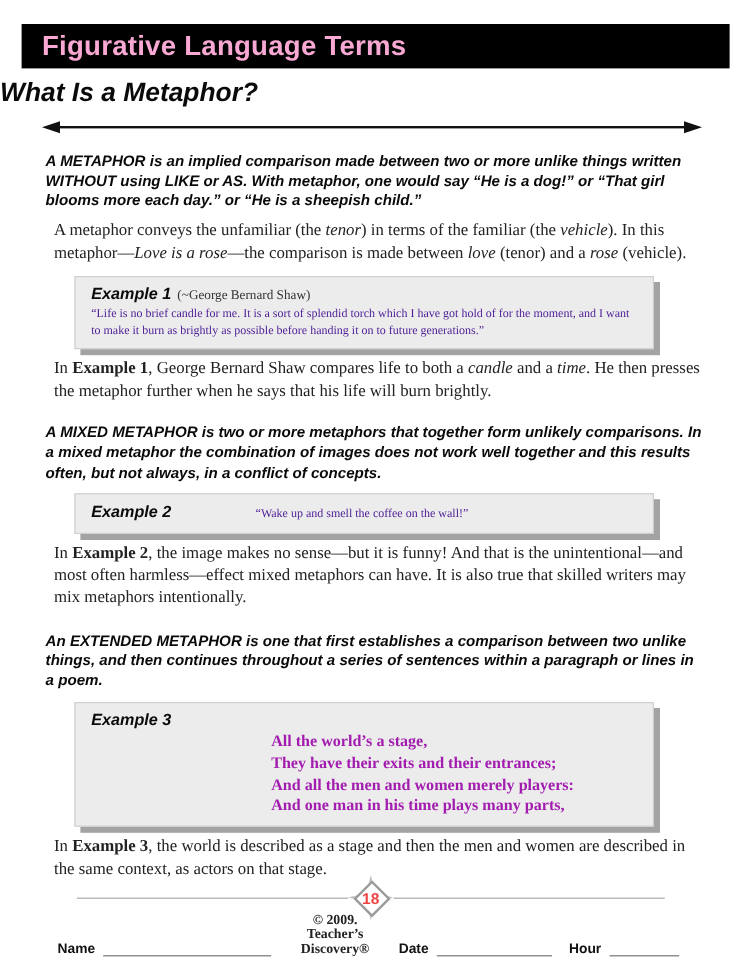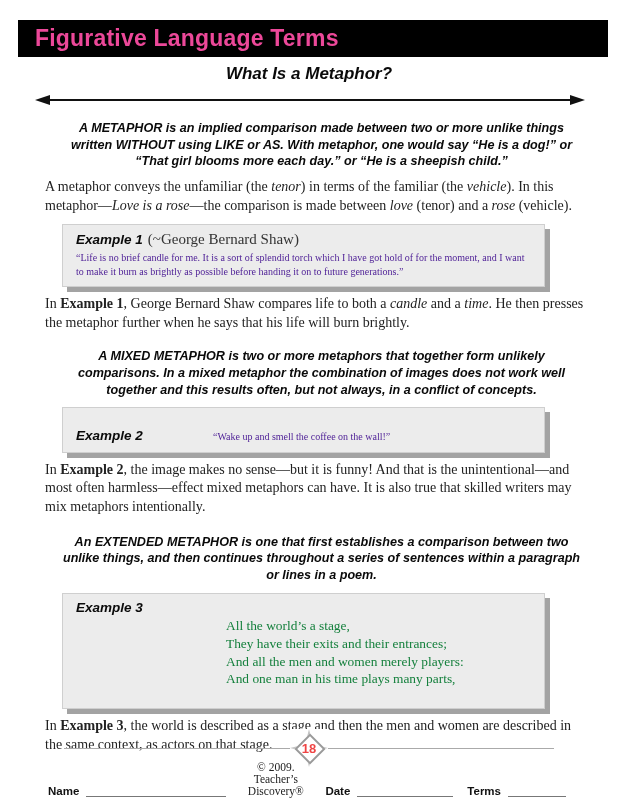--- a/index.html
+++ b/index.html
@@ -13,44 +13,43 @@
   }
   
   .header-bar{
     margin:20px 10px 0 18px;
     height:37px;
     background:#000;
     display:flex;align-items:center;
     padding-left:17px;
   }
   .header-bar .title{
-    color:#ec4899;
+    color:#f9a8d4;
     font-family:"Liberation Sans", sans-serif;
     font-weight:bold;
     font-size:23px;
     letter-spacing:.2px;
   }
   .page-title{
     margin-top:7px;
-    text-align:center;
     font-family:"Liberation Sans", sans-serif;
     font-weight:bold;font-style:italic;
-    font-size:17px;color:#0a0a0a;
+    font-size:22px;color:#0a0a0a;
   }
   
   .arrow-divider{display:flex;align-items:center;margin:9px 33px 0 35px;height:14px;}
   .arrow-divider .head-l{width:0;height:0;border-top:5px solid transparent;border-bottom:5px solid transparent;border-right:15px solid #111;}
   .arrow-divider .head-r{width:0;height:0;border-top:5px solid transparent;border-bottom:5px solid transparent;border-left:15px solid #111;}
   .arrow-divider .shaft{flex:1;height:2px;background:#111;}
   
   .definition{
-    margin:13px 32px 0 57px;
+    margin:13px 32px 0 38px;
     font-family:"Liberation Sans", sans-serif;
     font-weight:bold;font-style:italic;
-    font-size:12.6px;line-height:1.32;color:#0a0a0a;text-align:center;
+    font-size:12.6px;line-height:1.32;color:#0a0a0a;
   }
   .bodytext{
     margin:8px 32px 0 45px;
     font-size:14px;line-height:1.34;color:#222;
   }
   .it{font-style:italic;}
   .bd{font-weight:bold;}
   
   .example-box{
     margin:9px 0 0 62px;
@@ -60,28 +59,28 @@
     box-shadow:5px 5px 0 #a3a3a3;
     padding:6px 13px 8px 13px;
   }
   .ex-head{display:flex;align-items:baseline;}
   .ex-label{
     font-family:"Liberation Sans", sans-serif;
     font-weight:bold;font-style:italic;
     font-size:13.5px;color:#0a0a0a;
     flex-shrink:0;
   }
-  .ex-attr{font-size:15px;color:#333;margin-left:5px;}
+  .ex-attr{font-size:11px;color:#333;margin-left:5px;}
   .ex-quote{
     margin-top:3px;
     font-weight:normal;font-size:10px;line-height:1.33;color:#4c1d95;
   }
   .ex-inline .ex-label{width:137px;}
-  .ex-inline .ex-quote{margin-top:16px;flex:1;}
-  .poem{margin:2px 0 12px 150px;font-weight:normal;font-size:13.4px;line-height:1.34;color:#15803d;}
+  .ex-inline .ex-quote{margin-top:4px;flex:1;}
+  .poem{margin:2px 0 0 150px;font-weight:bold;font-size:13.4px;line-height:1.34;color:#a21caf;}
   
   .footer-rule{position:absolute;top:748px;left:64px;right:64px;border-top:1px solid #aaa;}
   .ornament{
     position:absolute;top:729px;left:50%;transform:translateX(-50%);
     width:38px;height:38px;background:#fff;
   }
   .ornament .star{
     position:absolute;inset:0;background:#c3c3c3;
     clip-path:polygon(50% 0%,60% 40%,100% 50%,60% 60%,50% 100%,40% 60%,0% 50%,40% 40%);
   }
@@ -97,21 +96,21 @@
     position:absolute;top:761px;left:48px;right:52px;
     display:flex;align-items:flex-end;
     font-family:"Liberation Sans", sans-serif;
     font-weight:bold;font-size:11.5px;color:#111;
   }
   .blank{display:inline-block;border-bottom:1.3px solid #777;height:12px;margin-left:7px;}
   .blank.name{width:140px;}
   .blank.date{width:96px;}
   .blank.hour{width:58px;}
   .copyright{
-    font-family:"Liberation Serif", serif;font-weight:normal;
+    font-family:"Liberation Serif", serif;font-weight:bold;
     font-size:11.5px;color:#222;margin:0 18px 0 18px;flex:1;text-align:center;
   }
 </style>
 </head>
 <body>
 
 <div class="page">
 
   <div class="header-bar">
     <span class="title">Figurative Language Terms</span>
@@ -171,17 +170,17 @@
     <span class="diamond"></span>
     <span class="pagenum">18</span>
   </div>
 
   <div class="footer-fields">
     <span>Name</span>
     <span class="blank name"></span>
     <span class="copyright">© 2009. Teacher’s Discovery®</span>
     <span>Date</span>
     <span class="blank date"></span>
-    <span style="margin-left:14px;">Terms</span>
+    <span style="margin-left:14px;">Hour</span>
     <span class="blank hour"></span>
   </div>
 
 </div>
 
 </body></html>

